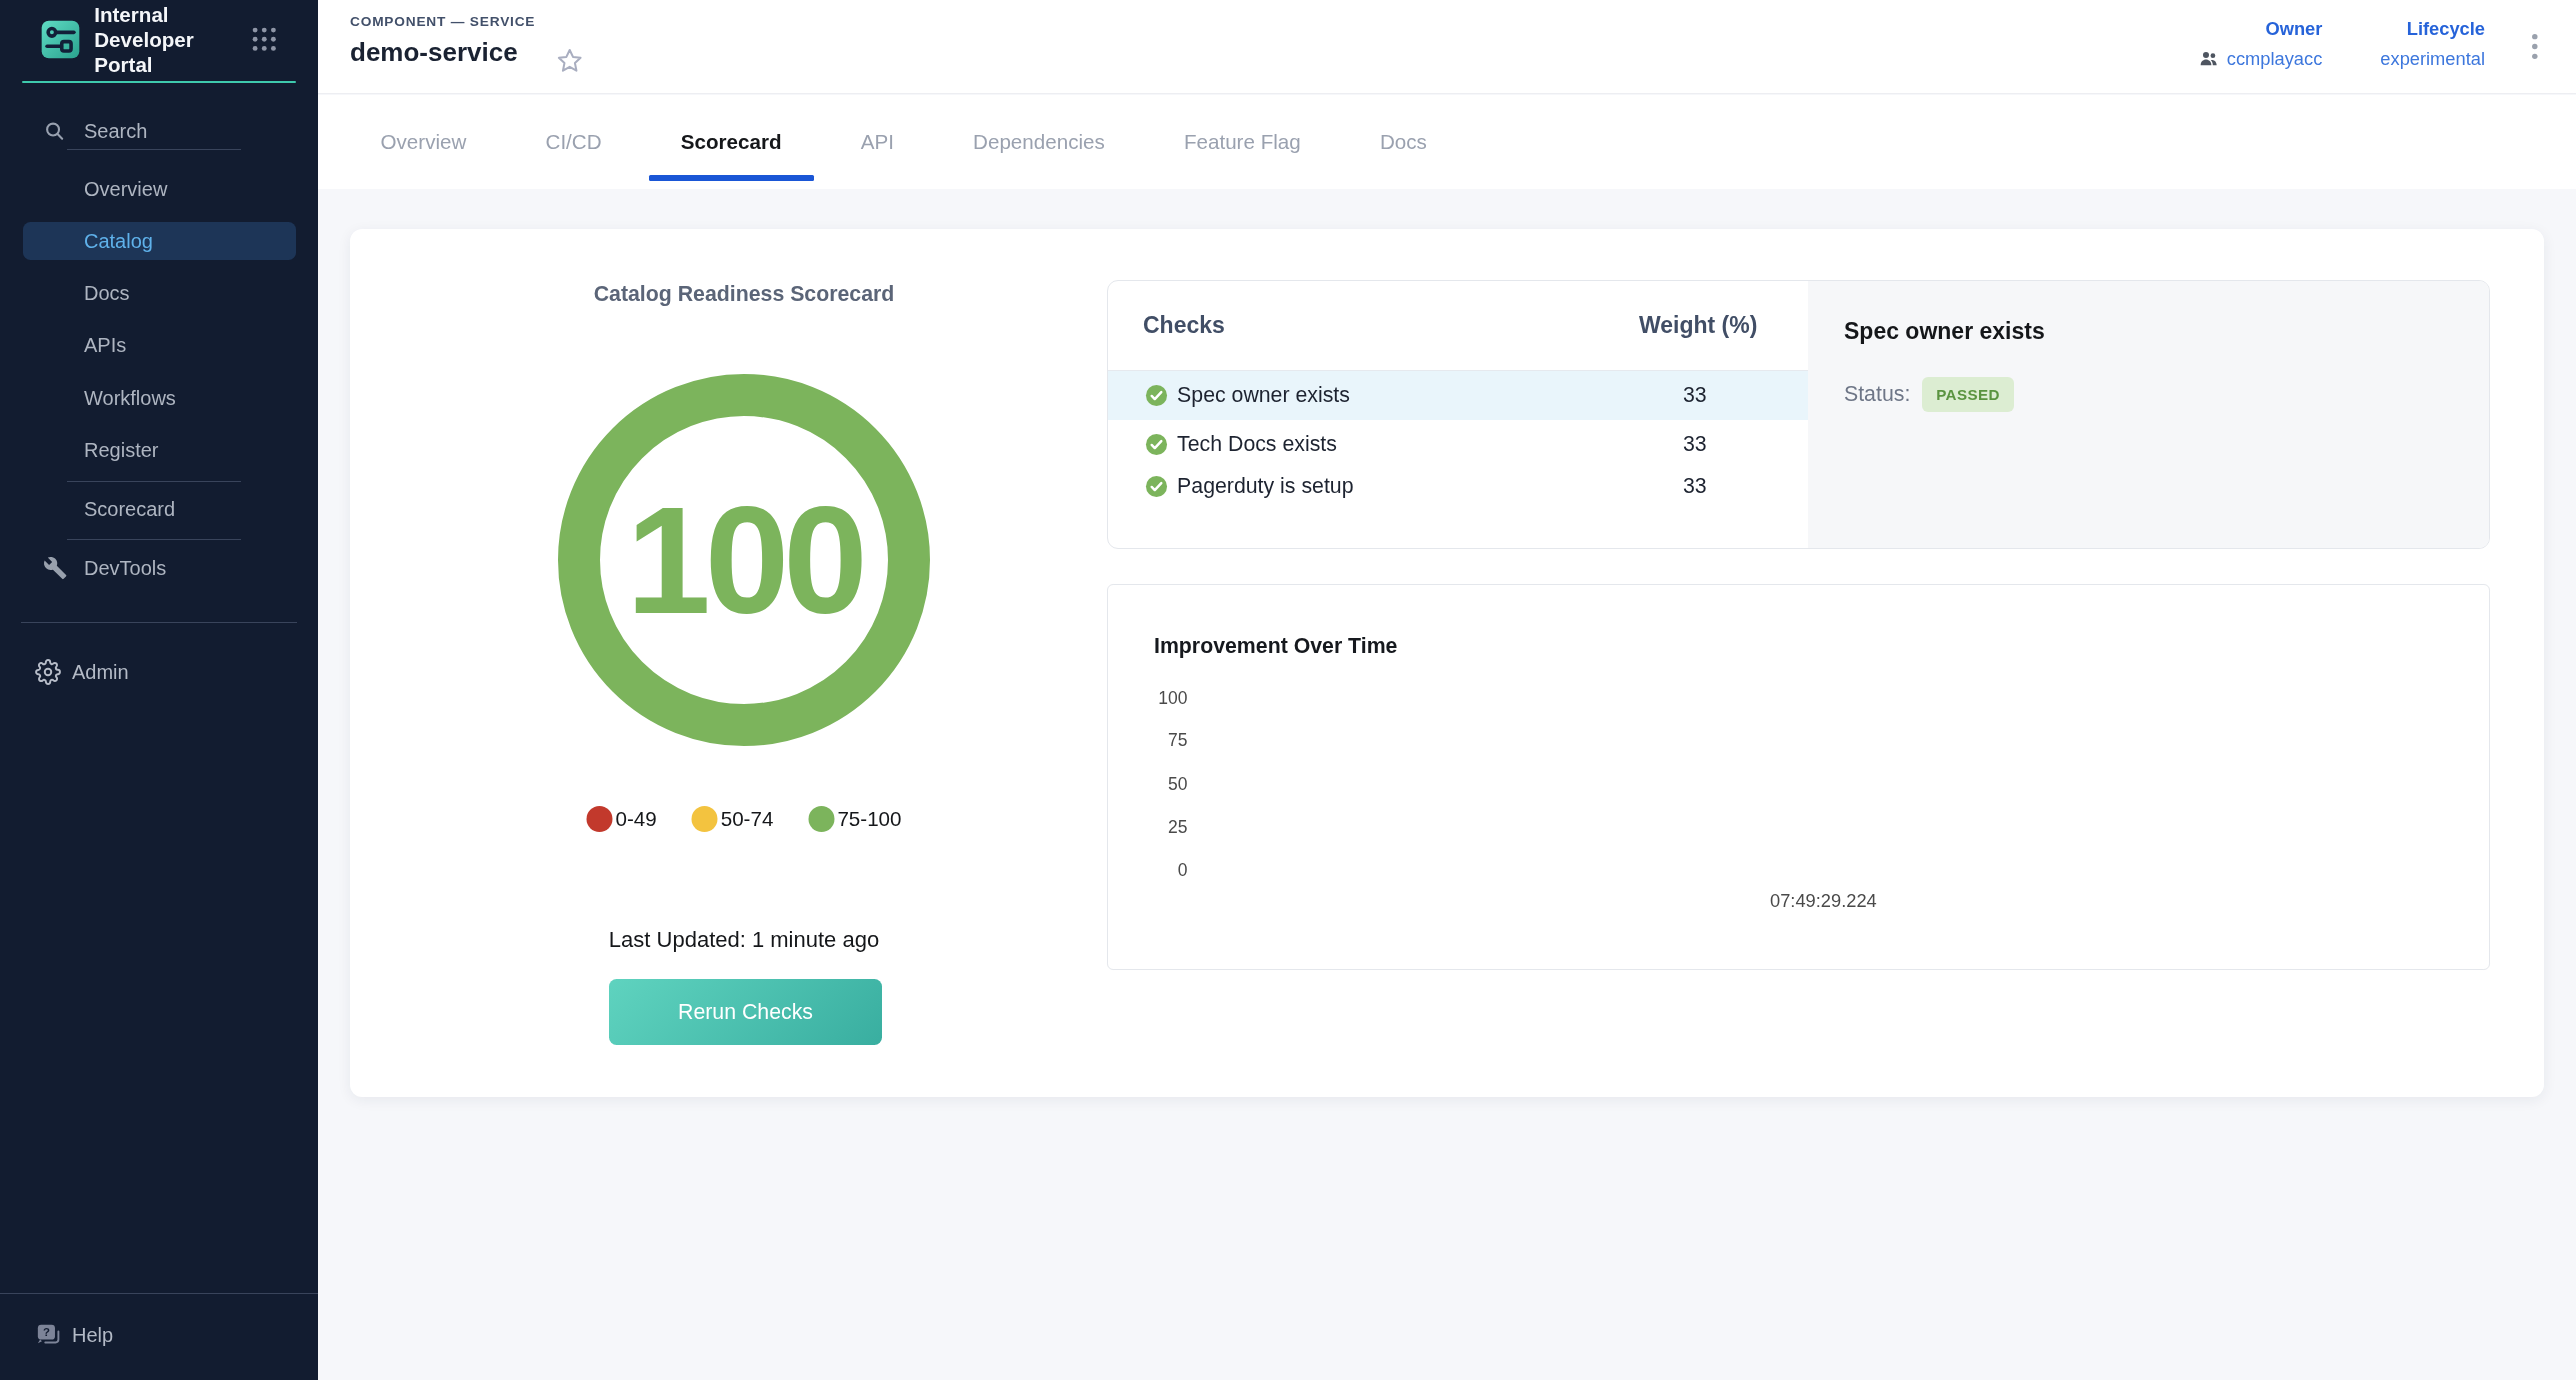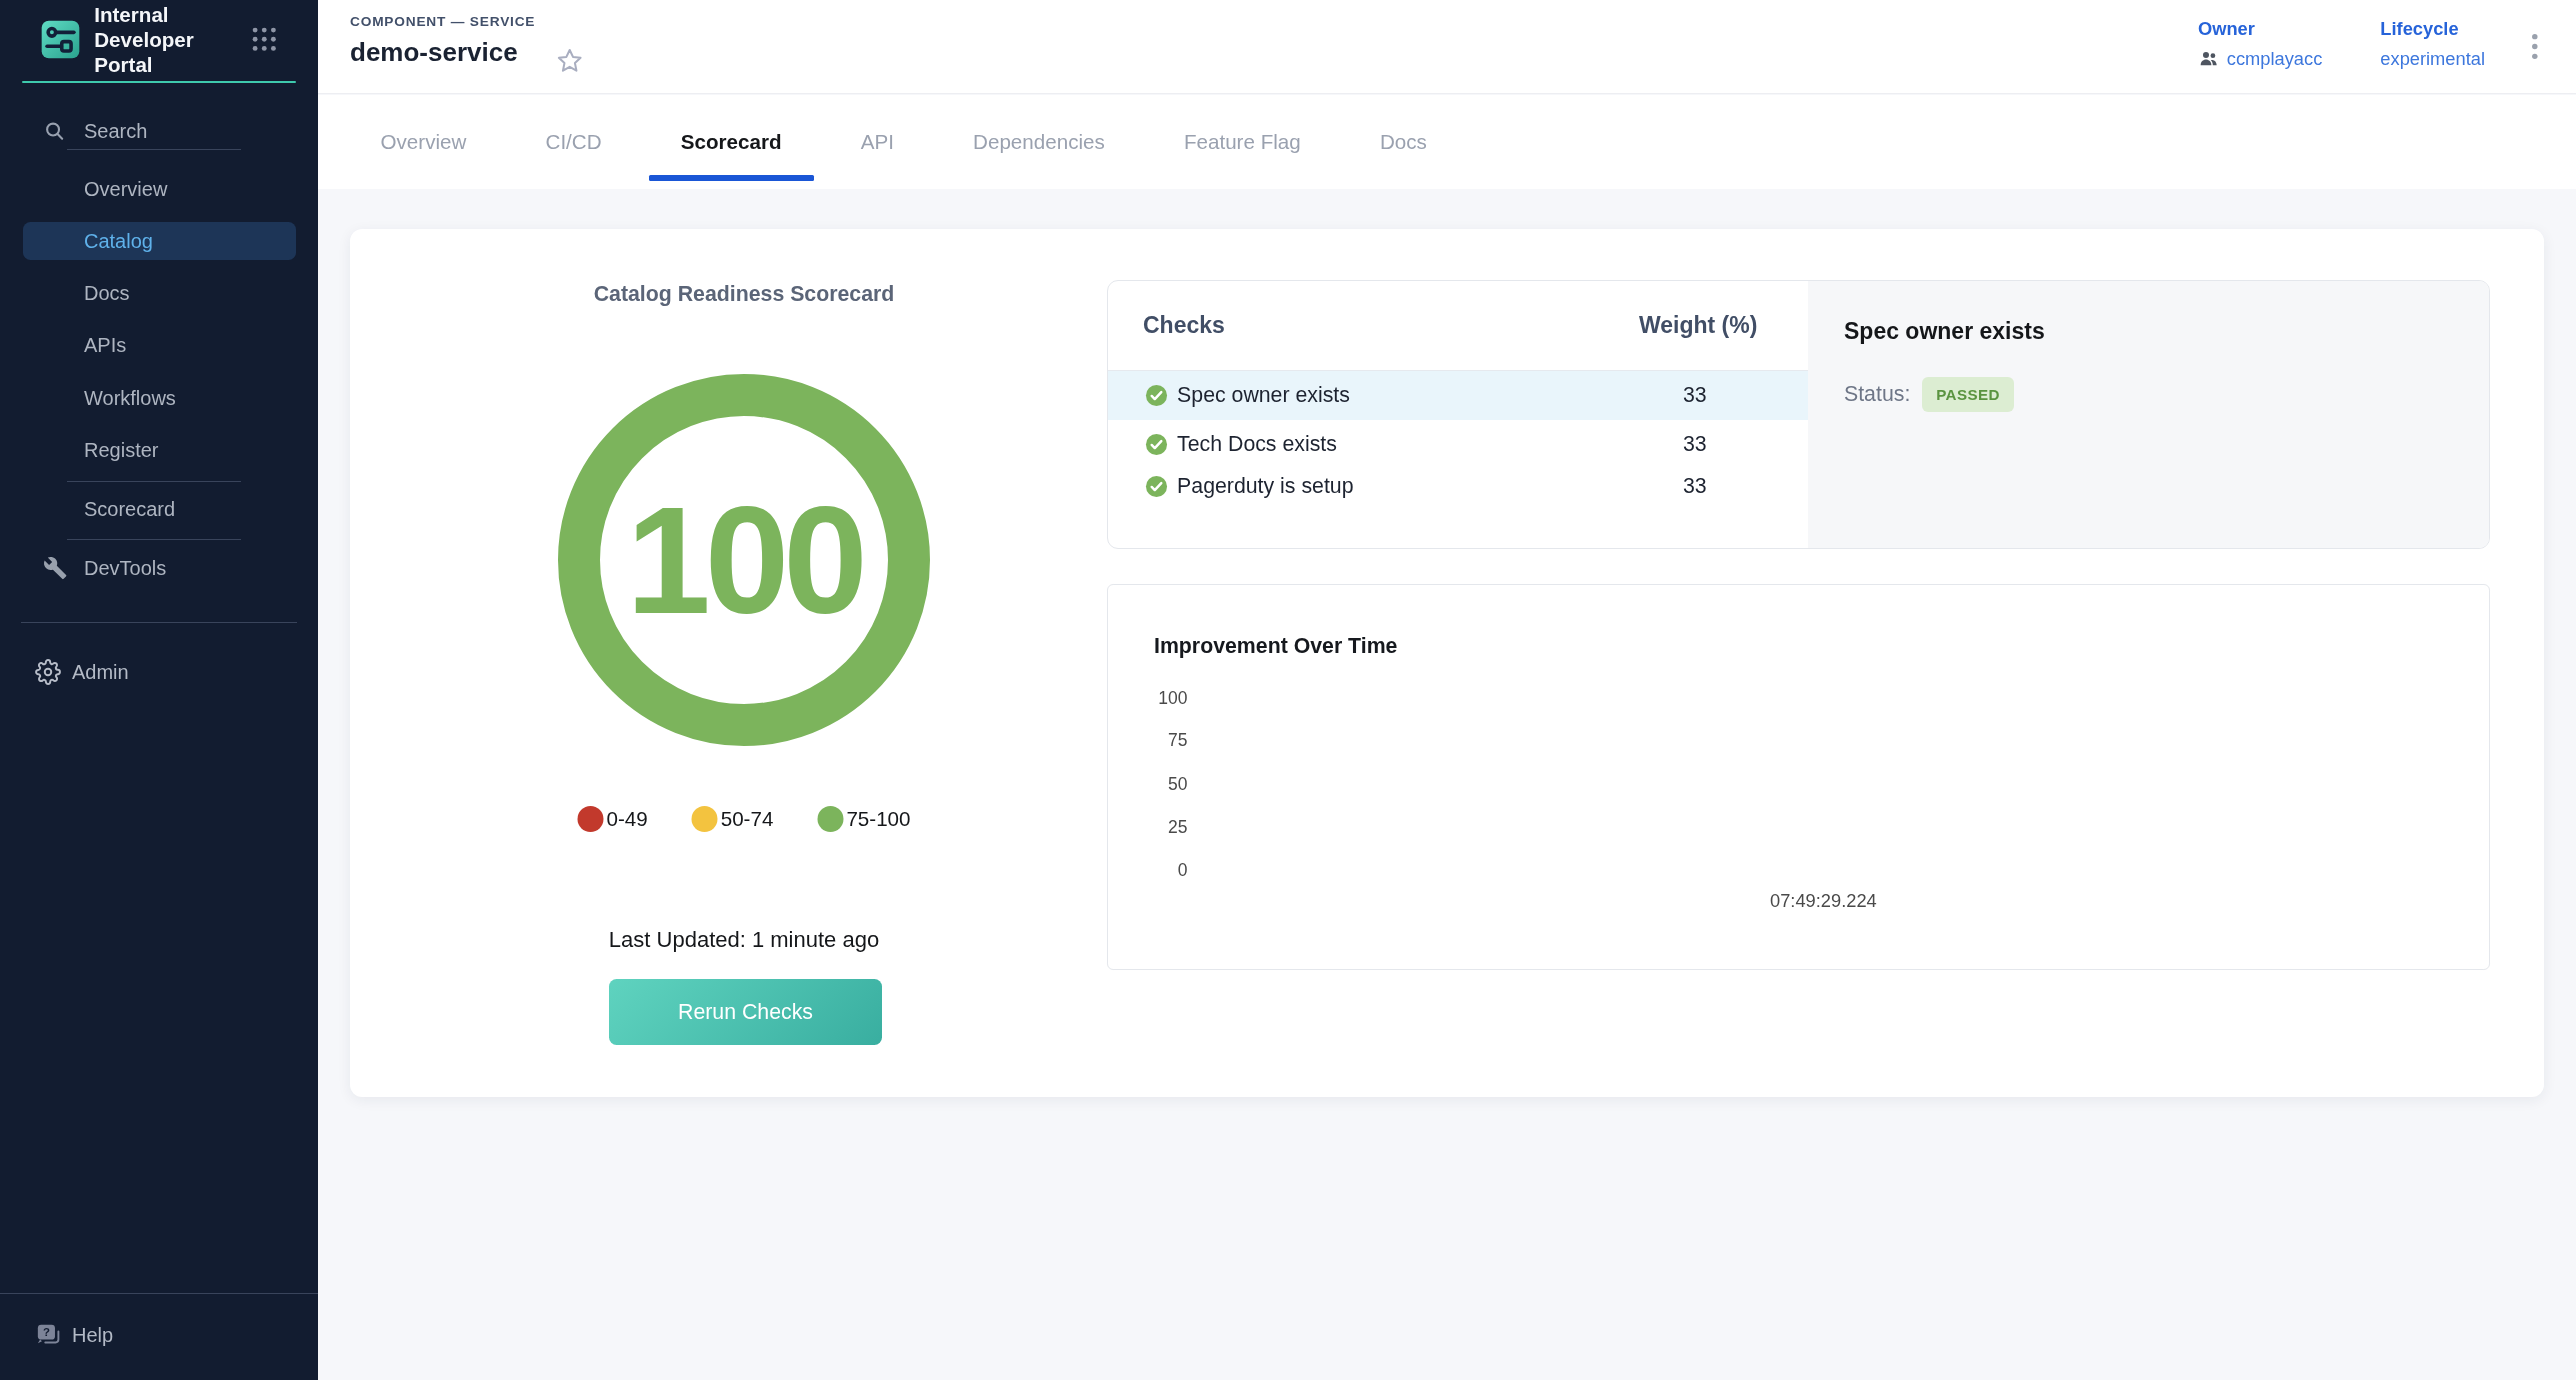--- a/index.html
+++ b/index.html
@@ -61,21 +61,21 @@
   .page-title {
     position:absolute; left:32px; top:37px;
     font-size:26px; font-weight:bold; color:#1a2232;
   }
   .star-btn { position:absolute; left:238px; top:47px; cursor:pointer; }
   .header-right {
     position:absolute; right:91px; top:18.3px;
     display:flex; gap:58px; align-items:flex-start;
   }
   .meta-block { display:flex; flex-direction:column; gap:7.6px; }
-  .meta-label { color:#2663d9; font-size:18.3px; font-weight:bold; }
+  .meta-label { color:#2663d9; font-size:18.3px; font-weight:bold;text-align:right; }
   .meta-value { color:#3d77dd; font-size:18.3px; display:flex; align-items:center; gap:7.6px; }
   .kebab-btn { position:absolute; right:37px; top:32px; cursor:pointer; }
 
   
   .tabsrow {
     position:absolute; left:318px; top:95px; right:0; height:94px;
     background:#ffffff; display:flex; padding-left:30.5px;
   }
   .tab {
     position:relative; height:100%; padding:0 32px;
@@ -107,21 +107,21 @@
   .gauge-ring {
     position:absolute; left:208px; top:145px; width:372px; height:372px;
     border:42px solid #7cb45c; border-radius:50%;
     display:flex; align-items:center; justify-content:center;
   }
   .gauge-score {
     font-size:152px; font-weight:bold; color:#7cb45c; letter-spacing:-6.1px;
   }
   .legend {
     position:absolute; left:394px; top:577px; transform:translateX(-50%);
-    display:flex; gap:44px; align-items:center;
+    display:flex; gap:35px; align-items:center;
   }
   .legend-item { display:flex; align-items:center; gap:3px; font-size:20.6px; color:#15171a; white-space:nowrap; }
   .legend-dot { width:26px; height:26px; border-radius:50%; }
   .dot-red { background:#c2392c; }
   .dot-amber { background:#f3c33f; }
   .dot-green { background:#7cb45c; }
   .last-updated {
     position:absolute; left:394px; top:698px; transform:translateX(-50%);
     font-size:22px; color:#15171a; white-space:nowrap;
   }

